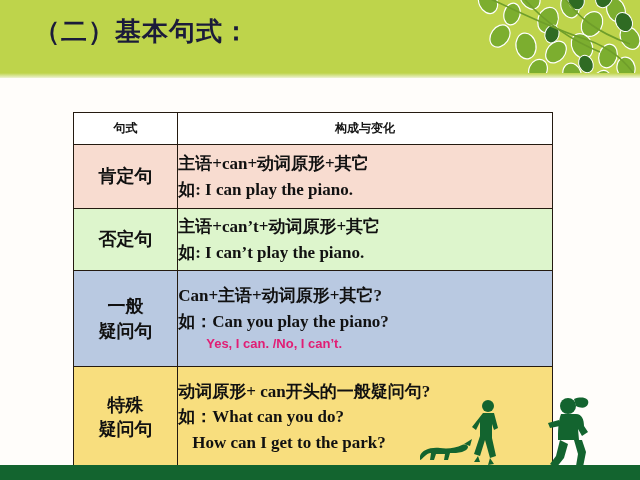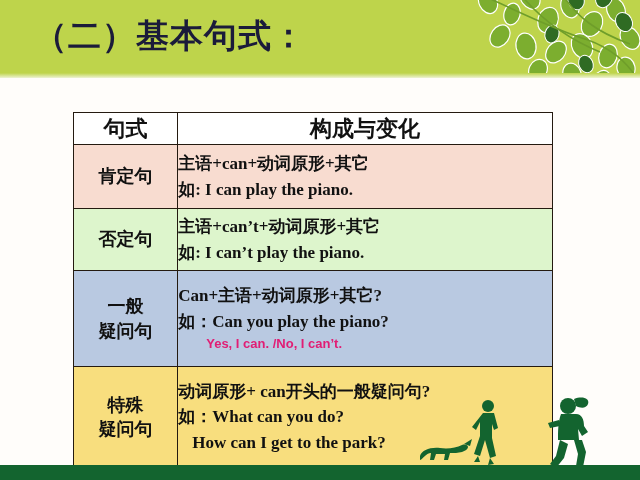--- a/index.html
+++ b/index.html
@@ -15,21 +15,21 @@
   .banner{
     position:absolute;left:0;top:0;width:640px;height:78px;
     background:#bed44b;overflow:hidden;
   }
   .banner-fade{
     position:absolute;left:0;bottom:0;width:640px;height:5px;
     background:linear-gradient(to bottom,#bed44b,#eef3d4);
   }
   .title{
     position:absolute;left:34px;top:14px;
-    font-size:33px;font-weight:700;color:#1b1b3a;
+    font-size:26px;font-weight:700;color:#1b1b3a;
     letter-spacing:1px;white-space:nowrap;
     font-family:"Liberation Serif","DejaVu Serif",serif;
   }
   .foliage{position:absolute;right:0;top:-6px;width:260px;height:96px;}
 
   
   .tbl{
     position:absolute;left:73px;top:112px;width:480px;
     border-collapse:collapse;
     table-layout:fixed;
@@ -37,21 +37,21 @@
   }
   .tbl td{
     border:1px solid #241a10;
     vertical-align:middle;
     padding:0;
   }
   .col-a{width:104px;}
   .col-b{width:374px;}
 
   .hdr td{background:#ffffff;height:31px;text-align:center;}
-  .hdr .h{font-size:22px;font-weight:700;color:#111;font-family:"Liberation Serif","DejaVu Serif",serif;}
+  .hdr .h{font-size:12px;font-weight:700;color:#111;font-family:"Liberation Serif","DejaVu Serif",serif;}
 
   .cat{
     text-align:center;font-size:18px;font-weight:700;color:#111;
     line-height:1.35;font-family:"Liberation Serif","DejaVu Serif",serif;
   }
   .body-cell{padding:4px 0 4px 10px;}
   .ln{
     font-size:16px;font-weight:700;color:#111;line-height:1.5;
     font-family:"Liberation Sans","DejaVu Sans",sans-serif;
     white-space:nowrap;

